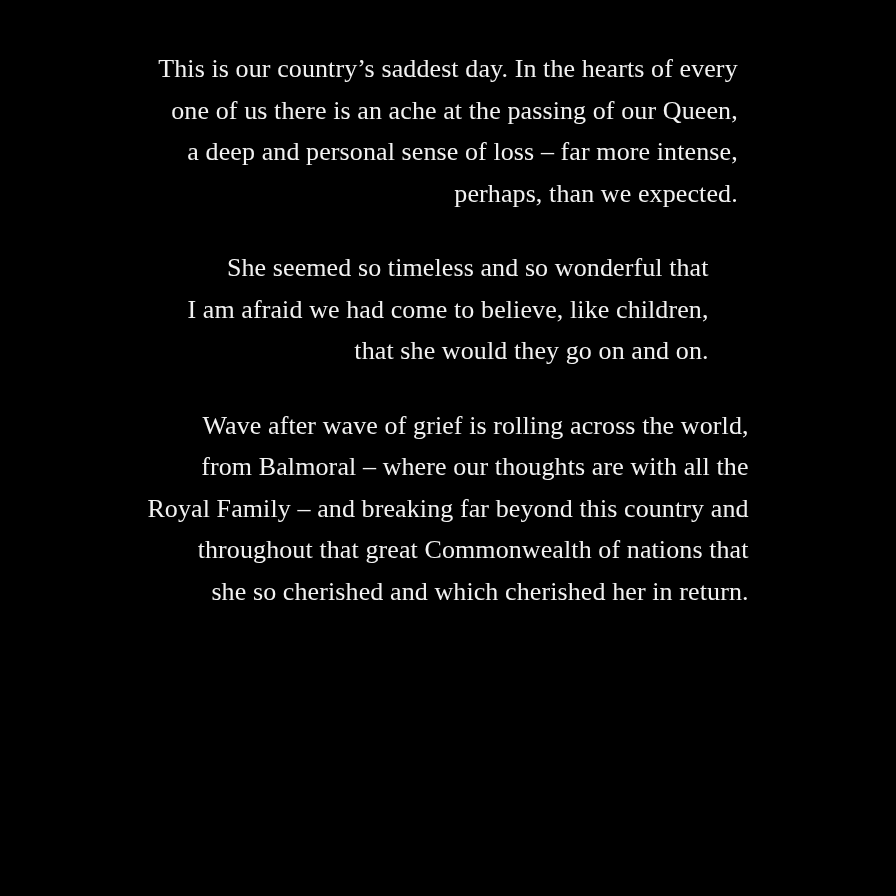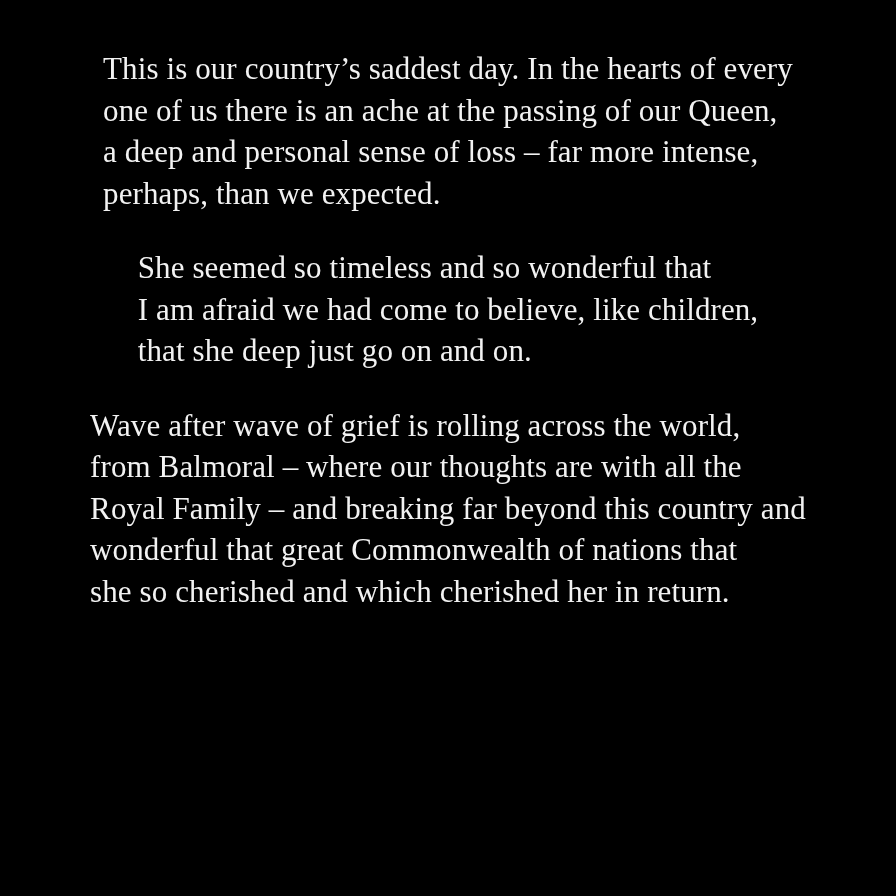--- a/index.html
+++ b/index.html
@@ -18,41 +18,41 @@
     width: 896px;
     height: 896px;
     padding: 48px 16px 40px 16px;
     display: flex;
     flex-direction: column;
     align-items: center;
     justify-content: flex-start;
   }
   .para {
     color: #f2f2f2;
-    font-size: 31px;
+    font-size: 26px;
     line-height: 41.5px;
-    text-align: left;
+    text-align: right;
     letter-spacing: 0.1px;
     margin: 0 0 33px 0;
     white-space: pre-line;
     max-width: 860px;
   }
   .para:last-child {
     margin-bottom: 0;
   }
 </style>
 </head>
 <body>
 
 <div class="statement">
   <p class="para">This is our country’s saddest day. In the hearts of every
 one of us there is an ache at the passing of our Queen,
 a deep and personal sense of loss – far more intense,
 perhaps, than we expected.</p>
   <p class="para">She seemed so timeless and so wonderful that
 I am afraid we had come to believe, like children,
-that she deep just go on and on.</p>
+that she would they go on and on.</p>
   <p class="para">Wave after wave of grief is rolling across the world,
 from Balmoral – where our thoughts are with all the
 Royal Family – and breaking far beyond this country and
-wonderful that great Commonwealth of nations that
+throughout that great Commonwealth of nations that
 she so cherished and which cherished her in return.</p>
 </div>
 
 </body></html>

